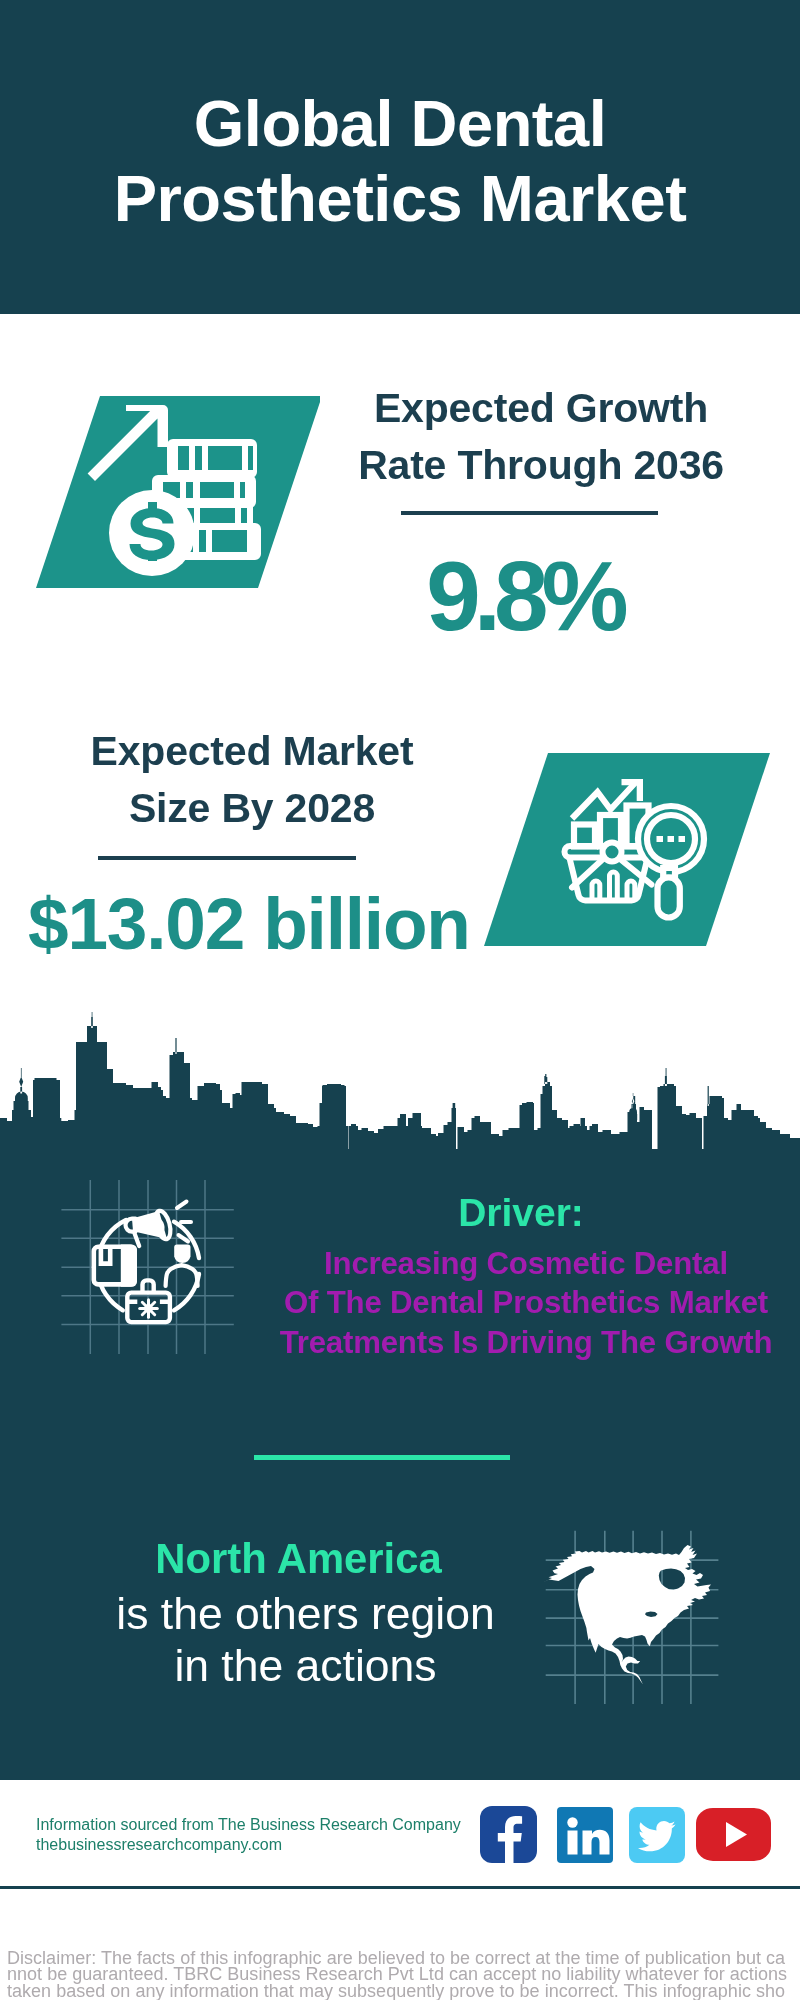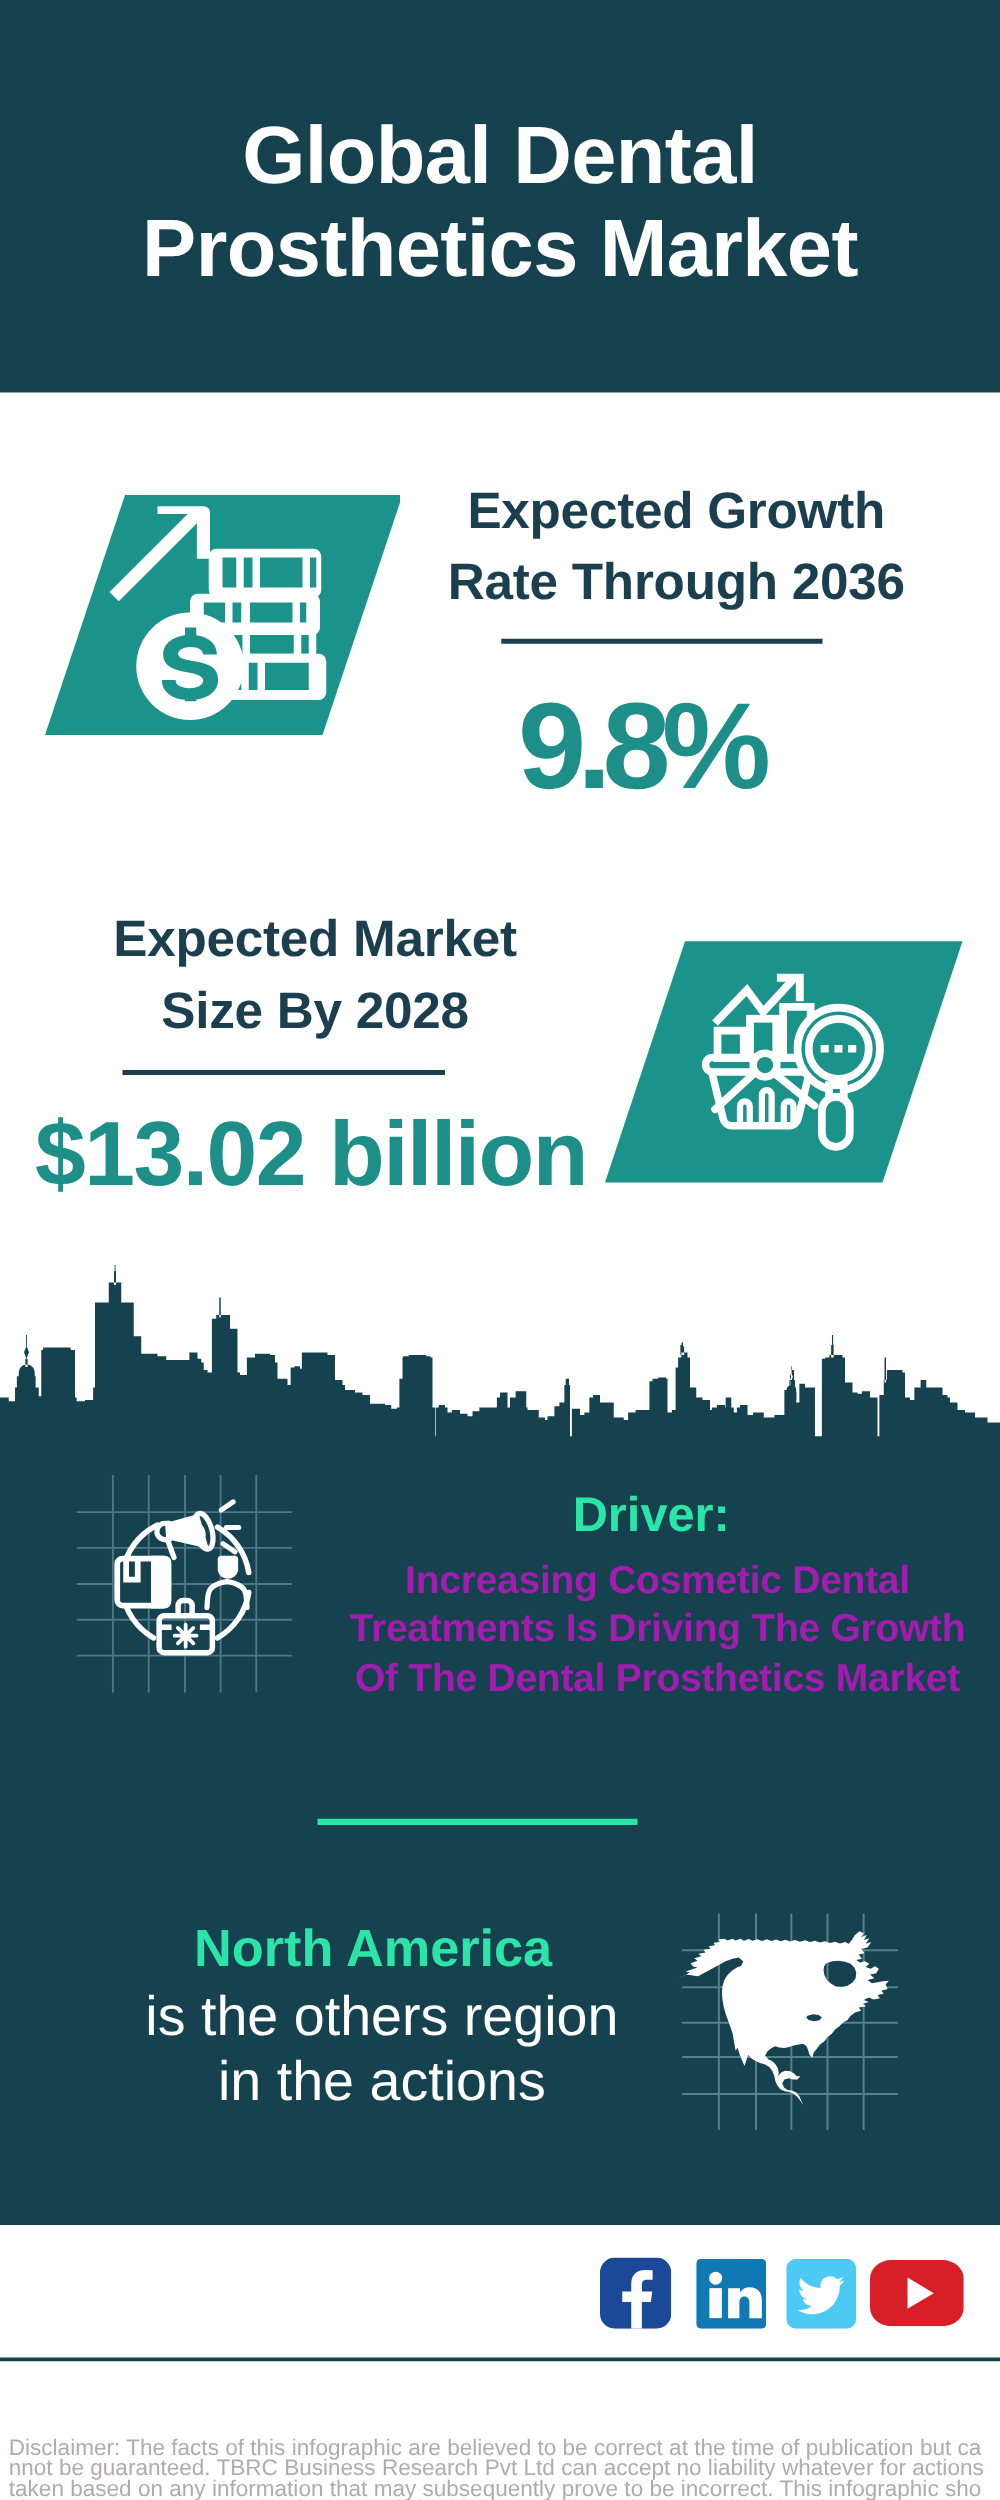--- a/index.html
+++ b/index.html
@@ -13,21 +13,21 @@
                 font-weight:bold;font-size:65px;line-height:75px;letter-spacing:-0.5px;}
 
   
   .stat1-icon{position:absolute;left:20px;top:380px;width:300px;height:212px;display:block;}
   .stat-label{color:#1C3F4F;font-weight:bold;font-size:41px;line-height:57px;letter-spacing:-0.2px;}
   .stat-rule{position:absolute;height:4px;background:#1C3F4F;}
   .stat-value{color:#1D8F88;font-weight:bold;white-space:nowrap;}
 
   .stat1-text{position:absolute;left:326px;top:380px;width:430px;text-align:center;}
   .stat1-rule{left:401px;top:511px;width:257px;}
-  .growth-value{position:absolute;left:312px;top:547px;width:400px;text-align:center;
+  .growth-value{position:absolute;left:324px;top:547px;width:400px;text-align:center;
                 font-size:98px;line-height:98px;letter-spacing:-7px;}
 
   
   .stat2-text{position:absolute;left:37px;top:723px;width:430px;text-align:center;}
   .stat2-rule{left:98px;top:856px;width:258px;}
   .size-value{position:absolute;left:28px;top:887px;width:440px;text-align:center;
               font-size:73px;line-height:73px;letter-spacing:-1.2px;}
   .stat2-icon{position:absolute;left:470px;top:745px;width:320px;height:212px;display:block;}
 
   
@@ -208,41 +208,45 @@
       <path d="M87.3 122.3 L99.7 134.7"></path>
       <path d="M99.7 122.3 L87.3 134.7"></path>
       <circle cx="93.5" cy="128.5" r="2.9"></circle>
     </g>
   </g>
 </svg>
   <div class="driver-text">
     <div class="driver-head">Driver:</div>
     <div class="driver-body">
       <div>Increasing Cosmetic Dental</div>
+      <div>Of The Dental Prosthetics Market</div>
       <div>Treatments Is Driving The Growth</div>
-      <div>Of The Dental Prosthetics Market</div>
     </div>
   </div>
   <div class="mid-rule"></div>
 
   <div class="region-text">
     <div class="region-name">North America</div>
     <div class="region-sub">
       <div>is the others region</div>
       <div>in the actions</div>
     </div>
   </div>
   <svg class="region-map" viewBox="0 0 210 205">
   <g stroke="#55808E" stroke-width="1.6">
     <path d="M45.1 15.7 V189 M74.8 15.7 V189 M103.1 15.7 V189 M132 15.7 V189 M160.9 15.7 V189"></path>
     <path d="M15.7 45.1 H188.4 M15.7 74.8 H188.4 M15.7 103.1 H188.4 M15.7 130.5 H188.4 M15.7 160.1 H188.4"></path>
   </g>
   <path d="M11.8 67.7L22.0 63.0L18.5 62.2L28.0 59.0L24.5 58.2L22.5 55.5L28.0 53.5L25.5 51.5L31.0 50.0L28.8 48.0L34.5 47.0L32.8 44.8L38.5 44.0L37.0 42.0L42.0 41.2L40.8 39.2L45.9 38.5L44.8 36.6L49.5 36.0L52.0 37.4L56.0 36.0L58.5 37.4L62.5 36.0L65.0 37.6L69.0 36.2L72.0 37.6L76.0 36.4L79.5 37.8L83.5 36.4L87.0 37.8L91.0 36.6L94.5 38.0L98.5 36.8L102.0 38.2L106.0 37.0L110.0 38.4L114.0 37.2L118.0 38.6L122.0 37.6L126.0 39.0L130.0 38.0L134.0 39.4L138.0 38.4L142.0 39.8L146.0 38.6L149.0 40.0L151.5 37.0L154.0 33.0L157.5 30.0L161.0 31.5L159.0 34.5L163.5 33.0L161.0 37.0L165.5 35.5L162.5 40.0L167.0 38.5L164.0 43.0L159.0 44.0L161.5 47.5L157.0 48.5L159.5 52.0L155.0 53.0L158.0 55.0L162.0 54.0L165.5 56.0L162.5 58.5L166.5 60.0L170.0 58.0L173.0 60.0L171.0 63.5L166.0 64.5L169.5 67.5L164.0 69.0L167.5 71.5L176.5 70.0L181.0 69.6L178.5 72.5L180.0 76.1L175.0 77.5L177.0 80.0L172.0 81.0L174.0 83.5L169.0 84.5L165.0 83.0L161.0 85.0L165.0 86.5L160.0 88.0L163.0 90.0L157.0 91.0L159.0 93.5L154.0 95.0L150.5 97.5L148.0 101.0L144.5 103.0L141.5 106.0L138.0 108.5L135.5 112.0L132.0 114.5L129.5 118.0L126.0 120.5L123.5 124.0L121.0 127.0L119.8 131.2L117.5 128.5L116.5 125.0L115.0 121.5L112.0 120.0L108.0 120.8L104.0 121.5L100.5 122.8L97.1 123.4L93.5 123.0L90.0 122.0L87.0 123.5L84.0 126.0L82.0 129.5L85.0 132.5L88.0 134.0L90.5 136.5L92.5 140.0L93.0 144.0L91.5 147.5L93.0 145.0L95.5 142.5L98.5 141.5L102.0 142.0L105.0 143.5L107.5 146.0L110.2 146.0L108.0 148.5L104.5 148.5L101.0 147.5L97.5 148.5L95.8 151.5L97.2 155.0L100.2 157.0L103.7 157.5L107.0 159.0L109.5 162.0L111.0 165.5L112.9 169.3L110.5 166.0L108.0 162.5L105.0 160.0L101.5 158.5L98.0 158.0L94.5 156.5L92.0 153.5L90.3 150.0L89.5 146.0L88.0 142.0L85.5 138.5L82.0 136.5L78.5 135.5L75.0 134.0L71.5 132.0L68.5 129.0L65.6 137.8L63.5 133.0L61.5 128.0L60.0 123.0L58.5 125.5L57.5 120.0L56.8 116.0L56.4 112.9L54.5 107.0L52.5 101.5L50.5 96.0L49.0 90.5L48.0 85.0L47.5 79.5L48.0 74.0L49.5 69.0L52.0 65.0L55.5 61.5L59.5 59.0L63.0 57.5L64.5 54.0L61.0 51.0L56.0 52.0L50.5 54.0L45.0 57.0L39.5 60.0L34.0 63.0L28.5 66.0L19.0 64.5ZM131.0 55.5L136.0 54.0L141.0 53.5L146.0 54.3L150.5 56.0L153.5 59.0L155.0 63.0L154.5 67.5L152.0 71.0L148.0 73.5L143.5 74.8L139.0 74.3L135.0 72.0L131.5 69.0L129.5 65.0L128.8 60.5L129.5 57.5ZM116.0 97.5L120.5 96.4L125.0 97.0L127.5 99.0L125.5 101.2L121.0 102.0L117.0 101.0L115.0 99.2Z" fill="#ffffff" fill-rule="evenodd"></path>
 </svg>
 
+  <div class="footer-src">
+    <div>Information sourced from The Business Research Company</div>
+    <div>thebusinessresearchcompany.com</div>
+  </div>
   <div class="social-row">
     <a class="social social-fb">
       <svg viewBox="0 0 57 57" width="57" height="57">
           <rect width="57" height="57" rx="12" fill="#1B4897"></rect>
       <path d="M33.5 57 V35.5 h7.2 l1.1 -8.4 h-8.3 v-5.3 c0 -2.4 0.7 -4.1 4.2 -4.1 h4.4 v-7.5 c-0.8 -0.1 -3.4 -0.3 -6.4 -0.3 c-6.3 0 -10.7 3.9 -10.7 11 v6.2 h-7.2 v8.4 h7.2 V57 z" fill="#ffffff"></path>
         </svg>
     </a>
     <a class="social social-li">
       <svg viewBox="0 0 56 56" width="56" height="56">
           <rect width="56" height="56" rx="4" fill="#1078B4"></rect>

